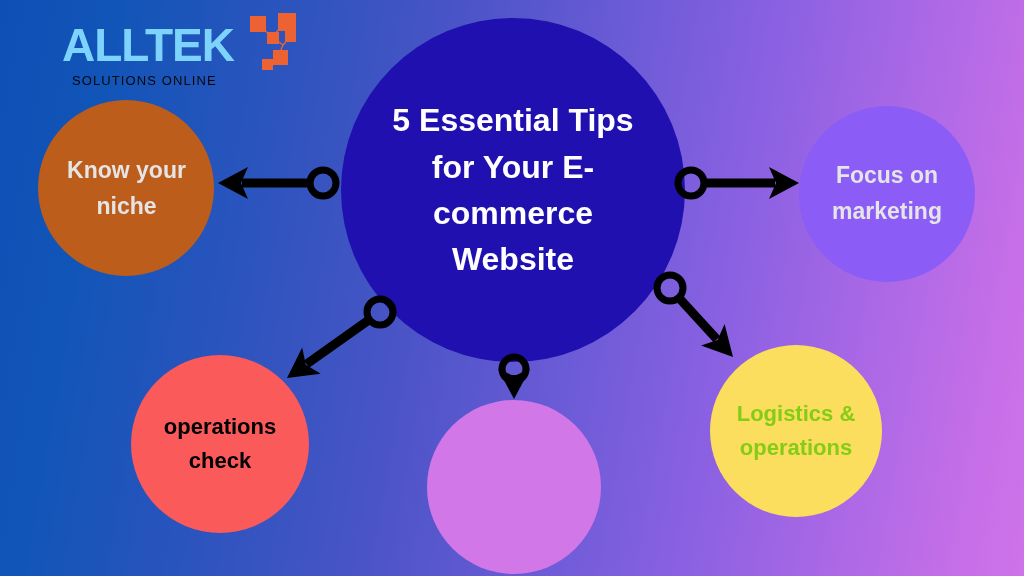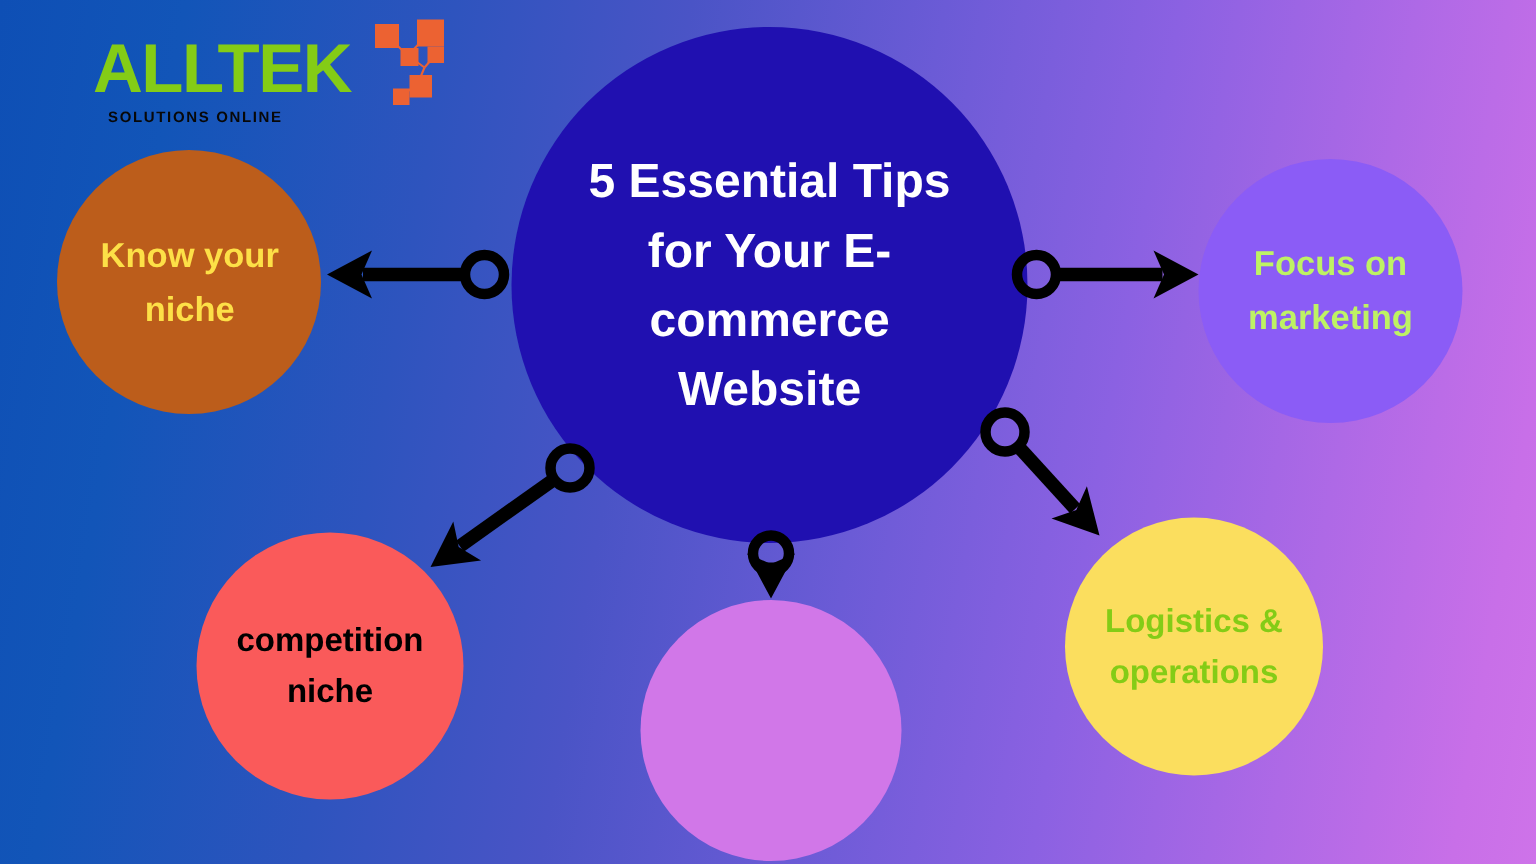--- a/index.html
+++ b/index.html
@@ -50,21 +50,21 @@
 
   
   #logo { position:absolute; left:58px; top:12px; width:235px; height:78px; }
   #logo-word {
     position:absolute; left:4px; top:10px;
     font-size:46px; font-weight:bold; letter-spacing:-1px;
     color:#080808; line-height:1;
   }
   #logo-sub {
     position:absolute; left:14px; top:62px;
-    font-size:10px; font-weight:bold; letter-spacing:1.1px;
+    font-size:13px; font-weight:normal; letter-spacing:1.1px;
     color:#0A0A0A; line-height:1;
   }
   #logo-mark { position:absolute; left:183px; top:0px; width:58px; height:62px; }
 </style>
 </head>
 <body>
 
 <div id="stage">
 
   <div class="bg"></div>
@@ -95,39 +95,39 @@
         <line x1="680.4511751423306" y1="299.446525155886" x2="716.817535263488" y2="339.27634814572497" stroke="#000000" stroke-width="9" stroke-linecap="butt"></line>
         <polygon points="733.0,357.0 701.0,345.6 717.5,340.0 724.6,324.1" fill="#000000"></polygon>
         <circle cx="670" cy="288" r="13" fill="none" stroke="#000000" stroke-width="7"></circle>
       </g>
   </svg>
 
   <div class="node-label" id="center-label" style="color: rgb(255, 255, 255);">
     <span>5 Essential Tips for Your E-commerce Website</span>
   </div>
 
-  <div class="node-label sat-label" id="label-niche" style="color: #fde047;">
+  <div class="node-label sat-label" id="label-niche" style="color: #e5e5e5;">
     <span>Know your niche</span>
   </div>
 
-  <div class="node-label sat-label" id="label-marketing" style="color: #bef264;">
+  <div class="node-label sat-label" id="label-marketing" style="color: #e5e5e5;">
     <span>Focus on marketing</span>
   </div>
 
   <div class="node-label sat-label" id="label-competition" style="color: rgb(0, 0, 0);">
-    <span>competition niche</span>
+    <span>operations check</span>
   </div>
 
 
   <div class="node-label sat-label" id="label-logistics" style="color: #84cc16;">
     <span>Logistics &amp; operations</span>
   </div>
 
   <div id="logo">
-    <div id="logo-word" style="color: #84cc16;">ALLTEK</div>
+    <div id="logo-word" style="color: #7dd3fc;">ALLTEK</div>
     <div id="logo-sub" style="color: rgb(8, 8, 8);">SOLUTIONS ONLINE</div>
     <svg id="logo-mark" viewBox="0 0 58 62">
       <g id="logo-mark-g" stroke-width="1.4" fill="none">
         <line x1="18" y1="13" x2="31" y2="25" stroke="#EC6232"></line>
         <line x1="31" y1="25" x2="45" y2="10" stroke="#EC6232"></line>
         <line x1="31" y1="25" x2="42" y2="33" stroke="#EC6232"></line>
         <line x1="42" y1="33" x2="49" y2="25" stroke="#EC6232"></line>
         <line x1="42" y1="33" x2="37" y2="45" stroke="#EC6232"></line>
         <line x1="37" y1="45" x2="27" y2="51" stroke="#EC6232"></line>
       </g>

